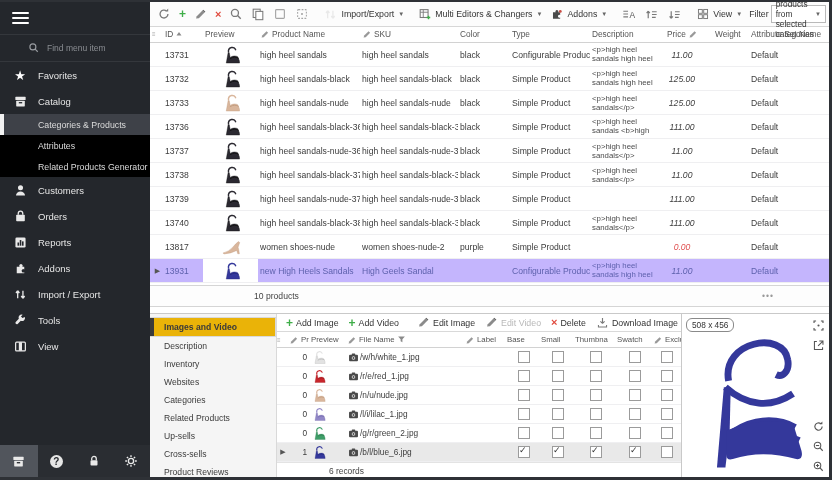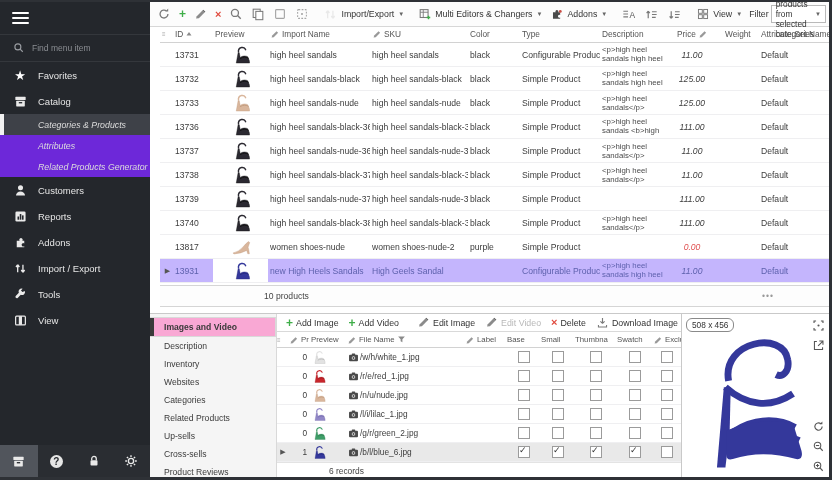--- a/index.html
+++ b/index.html
@@ -3,65 +3,65 @@
 <meta charset="utf-8">
 <style>
   html,body{margin:0;padding:0;background:#555;font-family:"Liberation Sans",sans-serif;}
   .app{position:relative;width:832px;height:480px;background:#fff;overflow:hidden;
        border-top:2px solid #2e3136;border-right:3px solid #2e3136;border-bottom:3px solid #2e3136;
        box-sizing:border-box;}
   
   .sidebar{position:absolute;left:0;top:0;bottom:0;width:150px;background:#24272c;color:#e6e6e6;}
   .sb-head{height:32px;display:flex;align-items:center;padding-left:12px;}
   .hamburger i{display:block;width:17px;height:2px;background:#fff;margin:3px 0;border-radius:1px;}
-  .sb-search{height:26px;display:flex;align-items:center;gap:7px;padding-left:13px;border-top:1px solid #34373c;border-bottom:1px solid #34373c;color:#8a8d92;font-size:8.5px;}
+  .sb-search{height:26px;display:flex;align-items:center;gap:7px;padding-left:28px;border-top:1px solid #34373c;border-bottom:1px solid #34373c;color:#8a8d92;font-size:8.5px;}
   .sb-item{display:flex;align-items:center;gap:10px;height:26px;padding-left:12px;font-size:9.5px;cursor:default;}
   .sb-item .ic{width:16px;display:flex;justify-content:center;}
-  .sb-sub{background:#6d28d9;font-style:italic;}
+  .sb-sub{background:#000000;}
   .sb-subitem{height:21px;display:flex;align-items:center;padding-left:38px;font-size:8.8px;color:#dcdcdc;position:relative;}
   .sb-subitem.sel{background:#3e4148;}
   .sb-subitem.sel::before{content:"";position:absolute;left:0;top:0;bottom:0;width:4px;background:#f2f2f2;}
   .sb-bottom{position:absolute;left:0;right:0;bottom:0;height:32px;background:#2a2d32;display:flex;align-items:center;}
   .sb-bottom .tile{flex:1;height:32px;display:flex;align-items:center;justify-content:center;}
   .sb-bottom .tile.sel{background:#51555c;}
   .star{color:#fff;font-size:13px;line-height:1;}
   .qmark{width:13px;height:13px;border-radius:50%;background:#e6e6e6;color:#26292e;font-size:10px;font-weight:bold;display:flex;align-items:center;justify-content:center;}
   
   .main{position:absolute;left:150px;top:0;right:0;bottom:0;background:#fff;}
   .toolbar{height:24px;display:flex;align-items:center;gap:2px;padding:0 4px;border-bottom:1px solid #d7d7d7;background:#fcfcfc;font-size:8.8px;color:#333;}
   .tbtn{display:flex;align-items:center;gap:3px;padding:2px 3px;border-radius:2px;white-space:nowrap;}
   .tsep{width:1px;height:15px;background:#dcdcdc;margin:0 2px;}
   .caret{font-size:6px;color:#666;margin-left:1px;}
   .plus{color:#3fae49;font-weight:bold;font-size:12px;line-height:1;}
   .xred{color:#e04b3f;font-weight:bold;font-size:11px;line-height:1;}
   .flt-select{display:flex;align-items:center;justify-content:space-between;border:1px solid #b9b9b9;background:#fff;height:16px;padding:0 4px;width:162px;font-size:8.3px;color:#333;}
   .spacer{flex:1;}
   
-  .grid-wrap{position:absolute;left:10px;right:0;top:24px;height:280px;border-bottom:1px solid #d5d5d5;}
+  .grid-wrap{position:absolute;left:0;right:0;top:24px;height:280px;border-bottom:1px solid #d5d5d5;}
   .pg-head,.pg-row{display:grid;grid-template-columns:13px 40px 55px 102px 98px 52px 80px 75px 48px 36px 1fr;align-items:center;}
   .pg-head{height:16px;border-bottom:1px solid #d2d2d2;font-size:8.3px;color:#555;}
   .pg-head>div{display:flex;align-items:center;gap:2px;padding-left:2px;overflow:hidden;white-space:nowrap;}
   .pg-row{height:23px;border-bottom:1px solid #efeff1;font-size:8.6px;color:#3c3c3c;}
   .pg-row>div{padding-left:2px;overflow:hidden;white-space:nowrap;}
   .pg-row .c-desc{font-size:7.8px;line-height:9px;white-space:normal;max-height:19px;color:#4a4a4a;}
   .pg-row .c-price{text-align:center;padding-right:16px;font-style:italic;}
   .pg-row .c-prev{display:flex;justify-content:center;}
   .pg-row.sel{background:#c4b5fd;color:#5e61ad;}
   .pg-row.sel .c-desc{color:#5e61ad;}
   .pg-row.sel .c-prev{background:#fff;height:23px;align-items:center;}
   .pg-row .red{color:#e05050;}
   .marker{color:#555;font-size:7px;text-align:center;}
   .g-status{position:absolute;left:0;right:0;bottom:0;height:20px;border-top:1px solid #d5d5d5;background:#fdfdfd;display:flex;align-items:center;font-size:8.6px;color:#444;}
   .g-status span{margin-left:104px;}
   .g-status .dots{margin-left:auto;margin-right:55px;color:#9a9a9a;letter-spacing:1px;}
   
   .detail{position:absolute;left:0;right:0;top:311px;bottom:0;border-top:1px solid #c9c9c9;display:flex;background:#fff;}
   .tabs{width:127px;background:#f5f5f5;border-right:1px solid #d9d9d9;padding-top:3px;box-sizing:border-box;}
   .tab{height:18px;display:flex;align-items:center;padding-left:14px;font-size:8.6px;color:#3a3a3a;position:relative;}
-  .tab.sel{background:#f9a8d4;border:1px solid #d9d9d9;border-left:none;font-weight:bold;}
+  .tab.sel{background:#eab308;border:1px solid #d9d9d9;border-left:none;font-weight:bold;}
   .tab.sel::before{content:"";position:absolute;left:0;top:0;bottom:0;width:4px;background:#3a3a3a;}
   .detail-main{flex:1;display:flex;flex-direction:column;min-width:0;}
   .d-toolbar{height:26px;display:flex;align-items:center;gap:4px;padding:0 6px;font-size:8.8px;color:#333;}
   .d-toolbar .dis{color:#b8b8b8;justify-content:flex-end;}
   .ig{flex:1;border-top:1px solid #d9d9d9;display:flex;flex-direction:column;position:relative;}
   .ig-head,.ig-row{display:grid;grid-template-columns:12px 22px 36px 118px 42px 34px 34px 42px 36px 1fr;align-items:center;}
   .ig-head{height:15px;border-bottom:1px solid #d2d2d2;font-size:7.8px;color:#555;}
   .ig-head>div{display:flex;align-items:center;gap:2px;overflow:hidden;white-space:nowrap;}
   .ig-row{height:18px;border-bottom:1px solid #efeff1;font-size:8.3px;color:#3c3c3c;}
   .ig-row.sel{background:#e9e9e9;}
@@ -134,20 +134,29 @@
             <svg width="15" height="15" viewBox="0 0 16 16" fill="none">
               <circle cx="8" cy="5" r="2.7" fill="#e9e9e9"></circle>
               <path d="M3.2 13.4 a4.8 4.3 0 0 1 9.6 0 Z" fill="#e9e9e9"></path>
             </svg>
           </span>
           <span>Customers</span>
         </div>
         <div class="sb-item">
           <span class="ic">
             <svg width="15" height="15" viewBox="0 0 16 16" fill="none">
+              <path d="M5.6 6 V4.8 a2.4 2.6 0 0 1 4.8 0 V6" stroke="#e9e9e9" stroke-width="1.4"></path>
+              <rect x="3.4" y="6" width="9.2" height="7" rx="0.8" fill="#e9e9e9"></rect>
+            </svg>
+          </span>
+          <span>Orders</span>
+        </div>
+        <div class="sb-item">
+          <span class="ic">
+            <svg width="15" height="15" viewBox="0 0 16 16" fill="none">
               <rect x="2.6" y="2.6" width="10.8" height="10.8" rx="1.4" fill="#e9e9e9"></rect>
               <rect x="4.8" y="8" width="1.7" height="3.4" fill="#24272c"></rect>
               <rect x="7.2" y="5.4" width="1.7" height="6" fill="#24272c"></rect>
               <rect x="9.6" y="6.8" width="1.7" height="4.6" fill="#24272c"></rect>
             </svg>
           </span>
           <span>Reports</span>
         </div>
         <div class="sb-item">
           <span class="ic">
@@ -351,21 +360,21 @@
           </div>
           <div>
             <span>Preview</span>
           </div>
           <div>
             <span>
               <svg width="10" height="10" viewBox="0 0 16 16" fill="none">
                 <path d="M2.5 13.5 L3.5 10.5 L10.5 3.5 L13 6 L6 13 Z" fill="#999"></path>
               </svg>
             </span>
-            <span>Import Name</span>
+            <span>Product Name</span>
           </div>
           <div>
             <span>
               <svg width="10" height="10" viewBox="0 0 16 16" fill="none">
                 <path d="M2.5 13.5 L3.5 10.5 L10.5 3.5 L13 6 L6 13 Z" fill="#999"></path>
               </svg>
             </span>
             <span>SKU</span>
           </div>
           <div>

